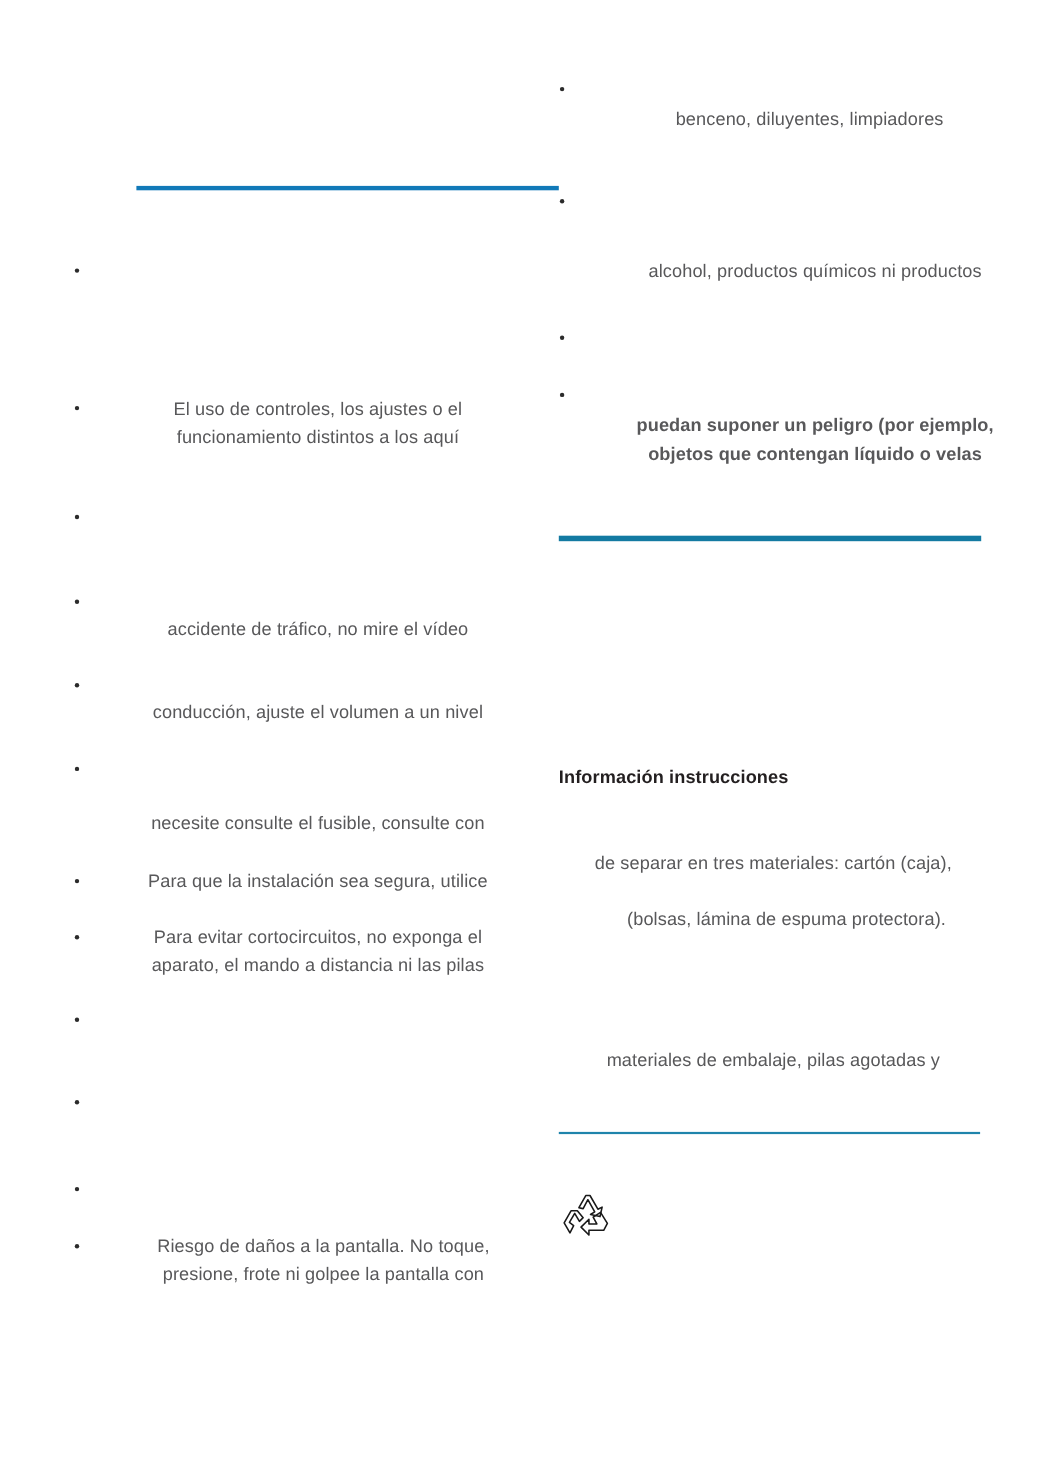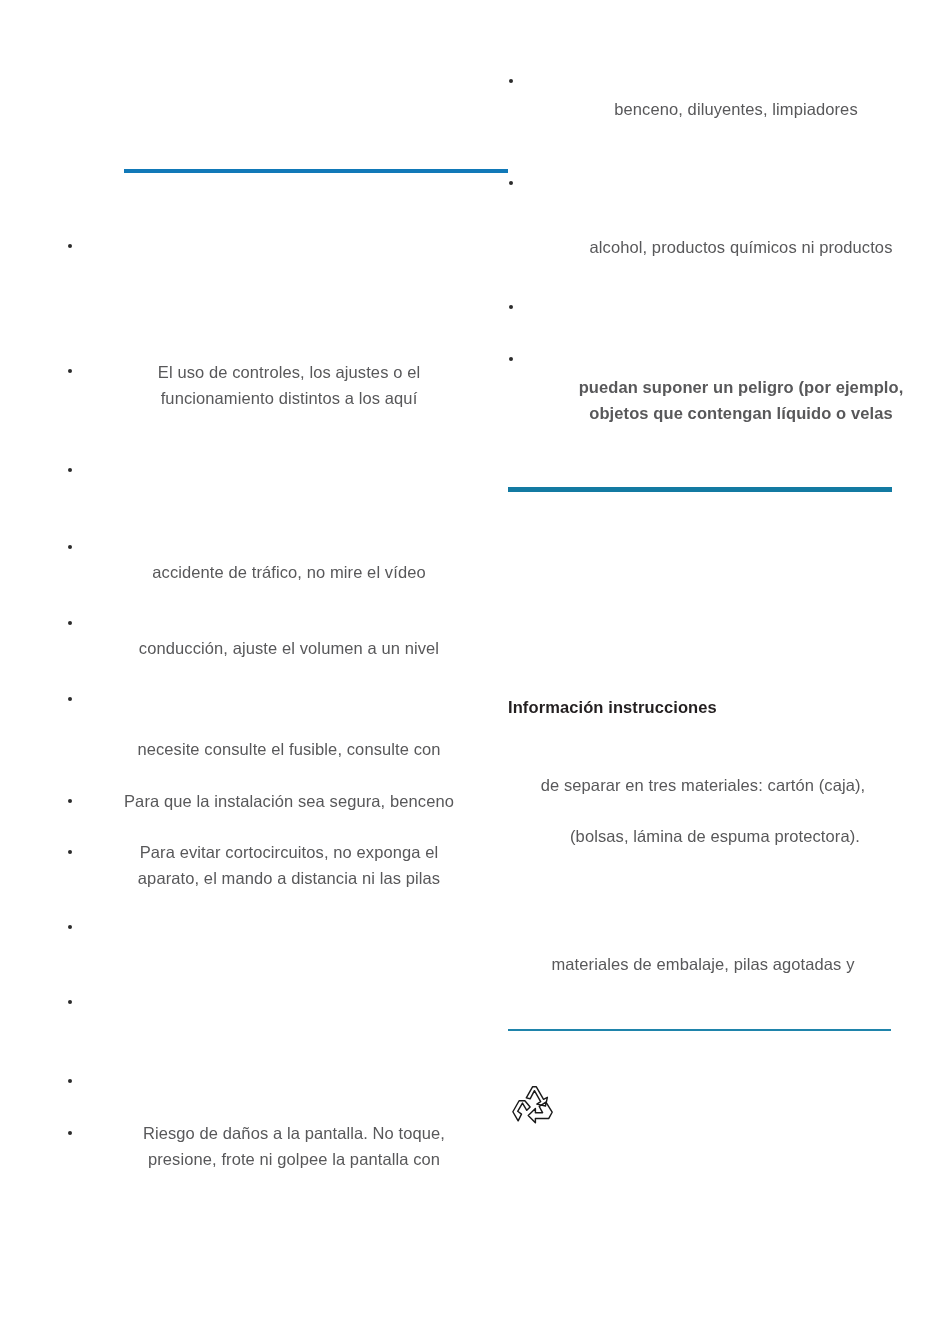--- a/index.html
+++ b/index.html
@@ -124,21 +124,21 @@
     <span class="bullet" style="left:8px; top:545px;"></span>
     <div class="txt txt-body" style="left:44px; top:560px; width:370px;">accidente de tráfico, no mire el vídeo</div>
 
     <span class="bullet" style="left:8px; top:621px;"></span>
     <div class="txt txt-body" style="left:44px; top:636px; width:370px;">conducción, ajuste el volumen a un nivel</div>
 
     <span class="bullet" style="left:8px; top:697px;"></span>
     <div class="txt txt-body" style="left:44px; top:737px; width:370px;">necesite consulte el fusible, consulte con</div>
 
     <span class="bullet" style="left:8px; top:799px;"></span>
-    <div class="txt txt-body" style="left:44px; top:789px; width:370px;">Para que la instalación sea segura, benceno</div>
+    <div class="txt txt-body" style="left:44px; top:789px; width:370px;">Para que la instalación sea segura, utilice</div>
 
     <span class="bullet" style="left:8px; top:850px;"></span>
     <div class="txt txt-body" style="left:44px; top:840px; width:370px;">Para evitar cortocircuitos, no exponga el
 aparato, el mando a distancia ni las pilas</div>
 
     <span class="bullet" style="left:8px; top:925px;"></span>
 
     <span class="bullet" style="left:8px; top:1000px;"></span>
 
     <span class="bullet" style="left:8px; top:1079px;"></span>

